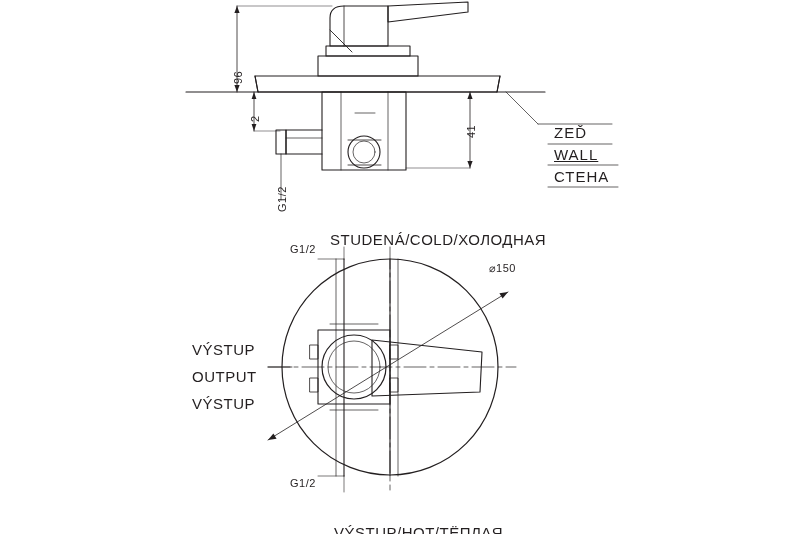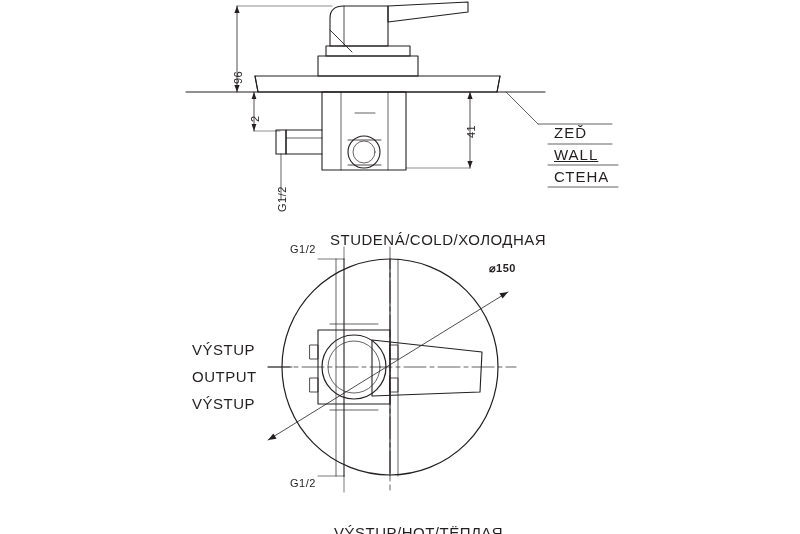--- a/index.html
+++ b/index.html
@@ -163,19 +163,19 @@
   <div class="lbl lbl-wall" style="left:554px; top:168px;">СТЕНА</div>
 
   <div class="lbl lbl-main" style="left:330px; top:215px;">STUDENÁ/COLD/ХОЛОДНАЯ</div>
 
   <div class="lbl lbl-main" style="left:334px; top:508px;">VÝSTUP/HOT/ТЁПЛАЯ</div>
 
   <div class="lbl lbl-main" style="left:192px; top:325px;">VÝSTUP</div>
   <div class="lbl lbl-main" style="left:192px; top:352px;">OUTPUT</div>
   <div class="lbl lbl-main" style="left:192px; top:379px;">VÝSTUP</div>
 
-  <div class="lbl lbl-dim" style="left:489px; top:262px;font-weight:bold;">⌀150</div>
+  <div class="lbl lbl-dim" style="left:489px; top:262px;">⌀150</div>
 
   <div class="lbl lbl-dim" style="left:290px; top:243px;">G1/2</div>
 
   <div class="lbl lbl-dim" style="left:290px; top:477px;">G1/2</div>
 
 </div>
 
 </body></html>

